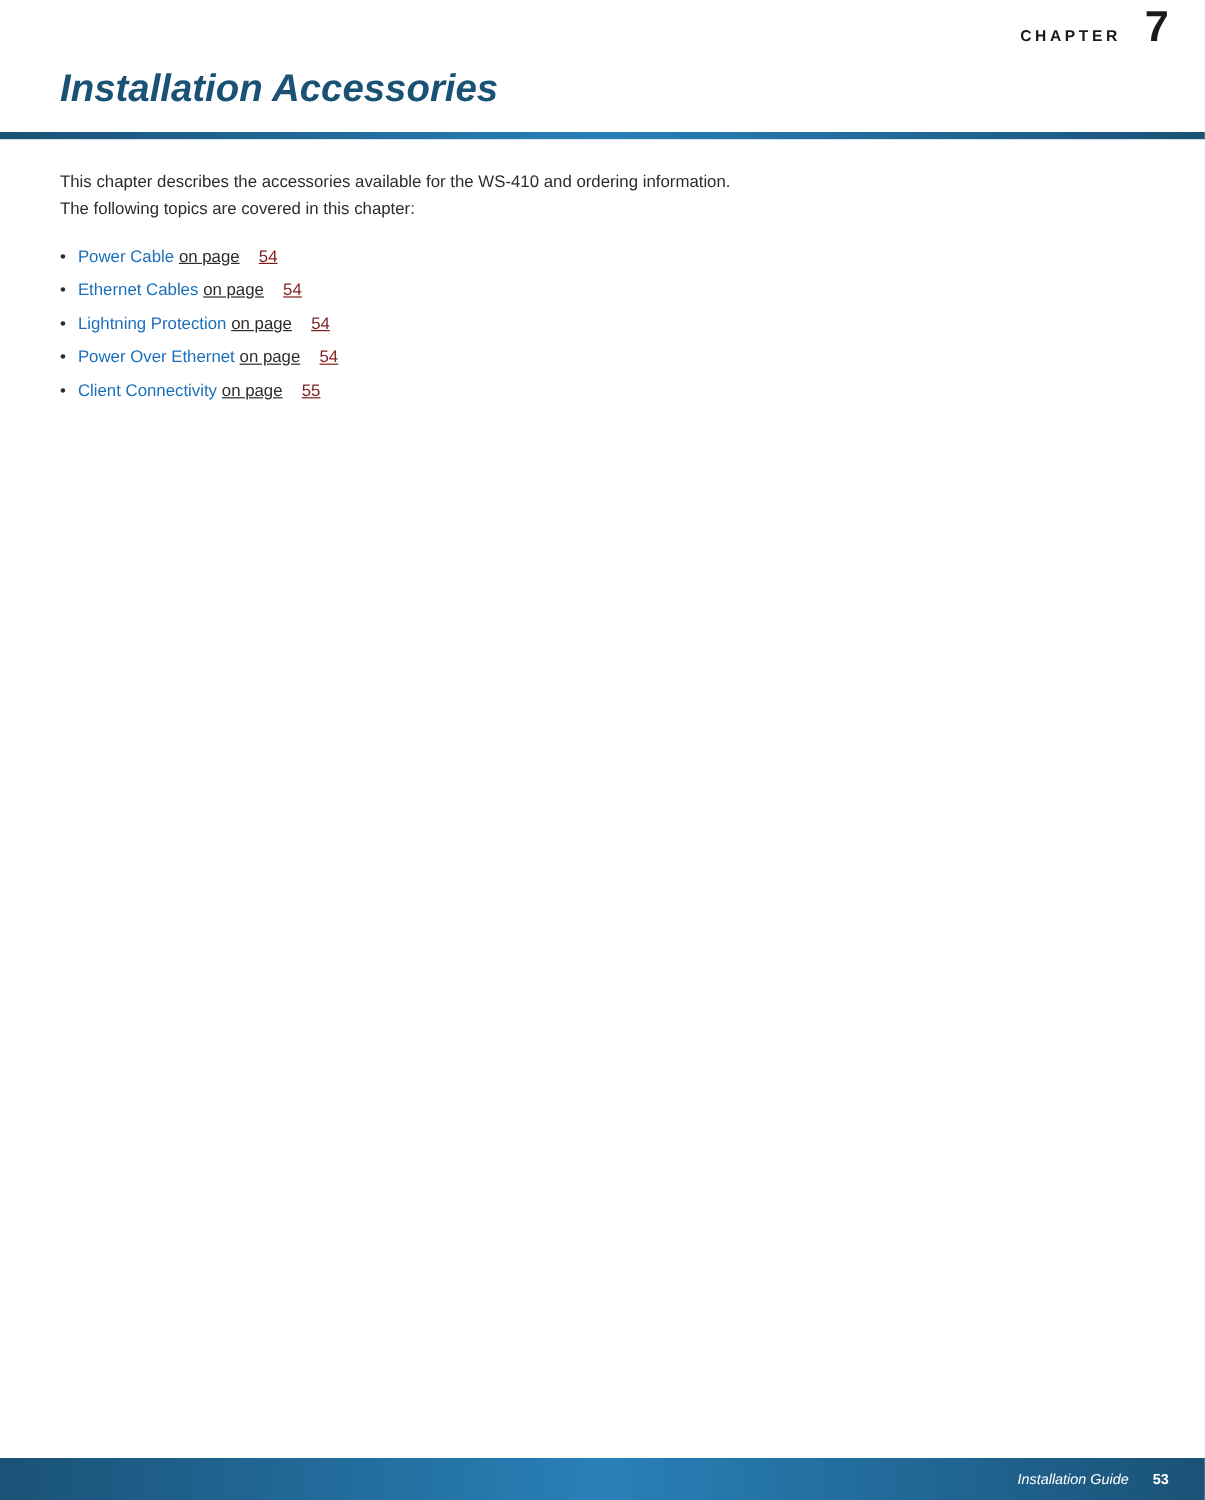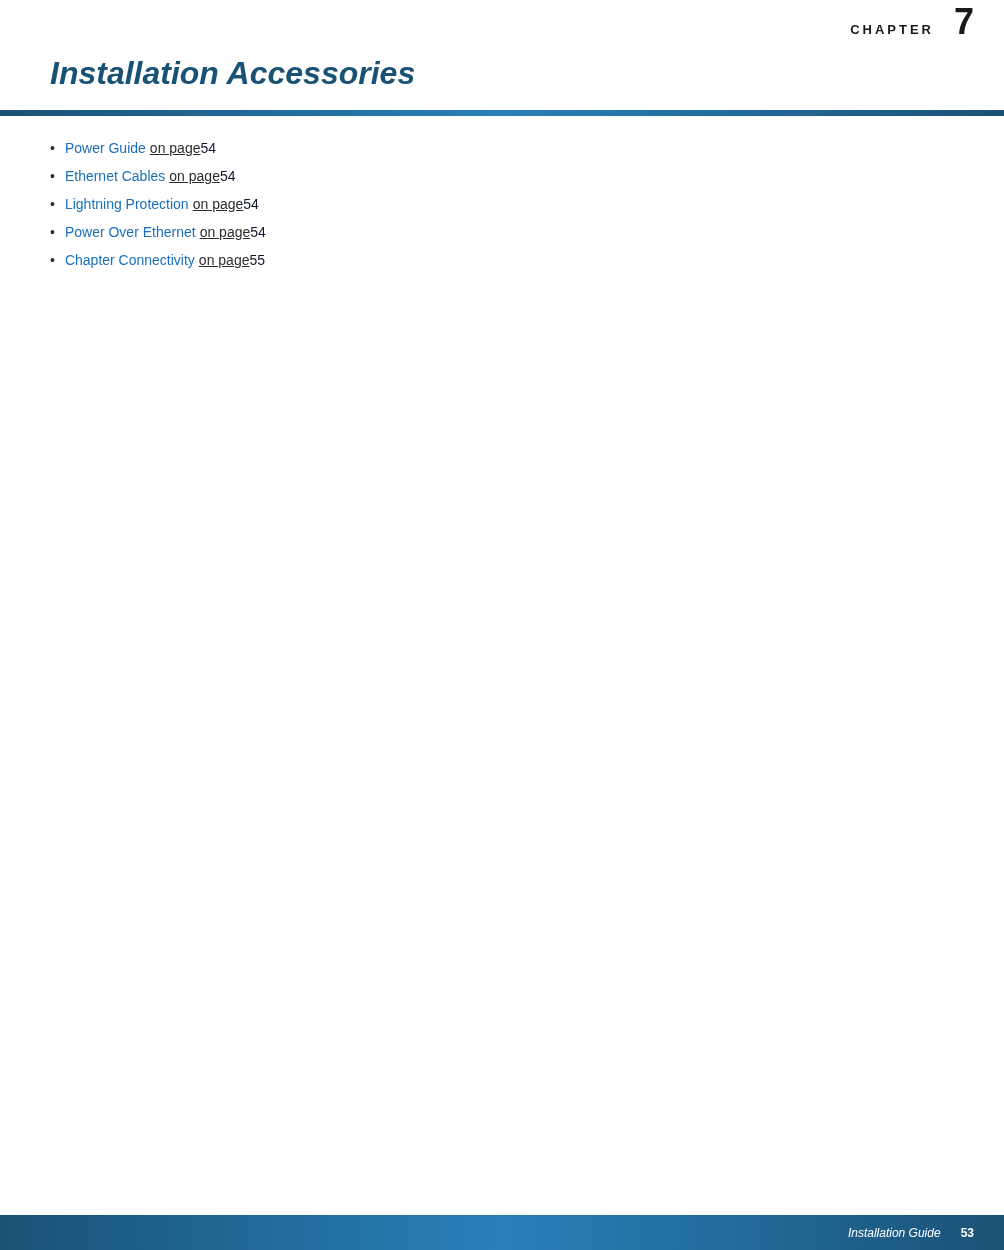--- a/index.html
+++ b/index.html
@@ -120,22 +120,23 @@
       cursor: pointer;
     }
 
     .topic-text {
       color: #2c2c2c;
       margin-left: 4px;
       text-decoration: underline;
     }
 
     .page-number-link {
-      color: #0f172a;
-      margin-left: 0;
+      color: #7f1d1d;
+      margin-left: 16px;
+      text-decoration: underline;
     }
 
     
     .bottom-bar {
       position: absolute;
       bottom: 0;
       left: 0;
       right: 0;
       height: 35px;
       background: linear-gradient(to right, #1a5276, #2980b9, #1a5276);
@@ -169,25 +170,29 @@
   </div>
 </div>
 
 <div class="blue-rule"></div>
 
 <div class="page-title">
   <h1>Installation Accessories</h1>
 </div>
 
 <div class="content">
+  <p class="intro-text">
+    <span>This chapter describes the accessories available for the WS-410 and ordering information.</span><br>
+    <span>The following topics are covered in this chapter:</span>
+  </p>
 
   <ul class="topic-list">
   <li>
         <span class="bullet">•</span>
-        <a class="topic-link" href="#">Power Guide</a>
+        <a class="topic-link" href="#">Power Cable</a>
         <span class="topic-text"> on page </span>
         <span class="page-number-link">54</span>
       </li>
       <li>
         <span class="bullet">•</span>
         <a class="topic-link" href="#">Ethernet Cables</a>
         <span class="topic-text"> on page </span>
         <span class="page-number-link">54</span>
       </li>
       <li>
@@ -197,21 +202,21 @@
         <span class="page-number-link">54</span>
       </li>
       <li>
         <span class="bullet">•</span>
         <a class="topic-link" href="#">Power Over Ethernet</a>
         <span class="topic-text"> on page </span>
         <span class="page-number-link">54</span>
       </li>
       <li>
         <span class="bullet">•</span>
-        <a class="topic-link" href="#">Chapter Connectivity</a>
+        <a class="topic-link" href="#">Client Connectivity</a>
         <span class="topic-text"> on page </span>
         <span class="page-number-link">55</span>
       </li>
     </ul>
 </div>
 
 <div class="bottom-bar">
   <span class="footer-text">Installation Guide</span>
   <span class="footer-page">53</span>
 </div>

